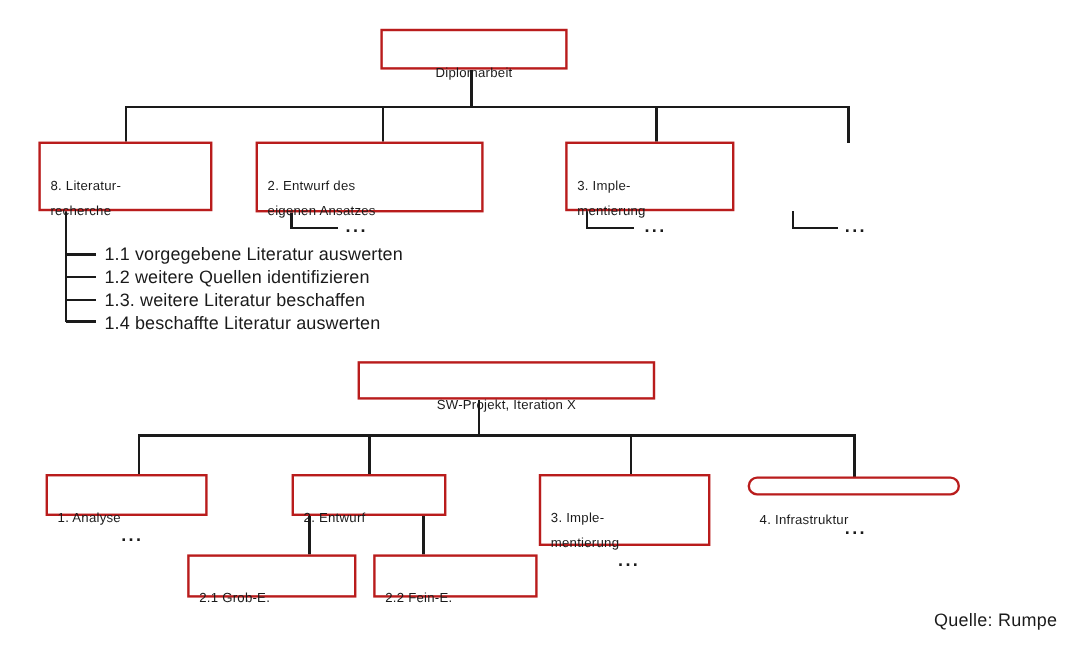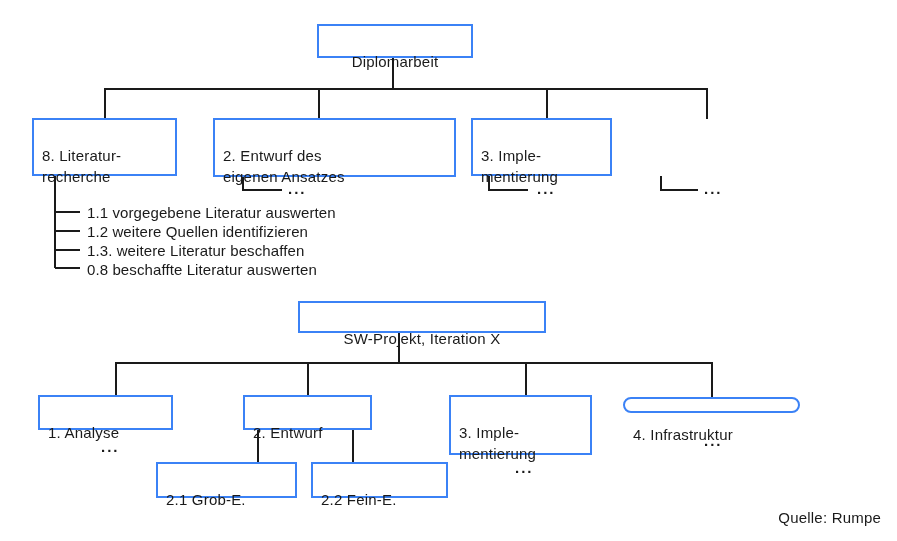--- a/index.html
+++ b/index.html
@@ -18,23 +18,23 @@
   }
   .lines-layer {
     position: absolute;
     left: 0; top: 0;
     width: 897px; height: 541px;
     pointer-events: none;
   }
   .box {
     position: absolute;
     box-sizing: border-box;
-    border: 2px solid #3b82f6;
+    border: 2px solid #b91c1c;
     background: #ffffff;
-    font-size: 15px;
+    font-size: 11px;
     line-height: 21px;
     padding: 4px 8px;
     white-space: pre-line;
     letter-spacing: 0.2px;
   }
   .box.center {
     text-align: center;
     padding: 4px 4px;
   }
   .subtask-list {
@@ -100,34 +100,34 @@
   </svg>
 
   <div class="box center" style="left:317px; top:24px; width:156px; height:34px;">
     <span>Diplomarbeit</span>
   </div>
 
   <div class="box" style="left:32px; top:118px; width:145px; height:58px;">
     <span>8. Literatur-
 recherche</span>
   </div>
-  <div class="box" style="left:213px; top:118px; width:243px; height:59px;">
+  <div class="box" style="left:213px; top:118px; width:190px; height:59px;">
     <span>2. Entwurf des
 eigenen Ansatzes</span>
   </div>
   <div class="box" style="left:471px; top:118px; width:141px; height:58px;">
     <span>3. Imple-
 mentierung</span>
   </div>
 
   <div class="subtask-list">
     <div>1.1 vorgegebene Literatur auswerten</div>
     <div>1.2 weitere Quellen identifizieren</div>
     <div>1.3. weitere Literatur beschaffen</div>
-    <div>0.8 beschaffte Literatur auswerten</div>
+    <div>1.4 beschaffte Literatur auswerten</div>
   </div>
 
   <span class="ellipsis" style="left:288px; top:180px;">...</span>
   <span class="ellipsis" style="left:537px; top:180px;">...</span>
   <span class="ellipsis" style="left:704px; top:180px;">...</span>
 
   <div class="box center" style="left:277px; top:301px; width:248px; height:32px;margin-left:21px;">
     <span>SW-Projekt, Iteration X</span>
   </div>
 

